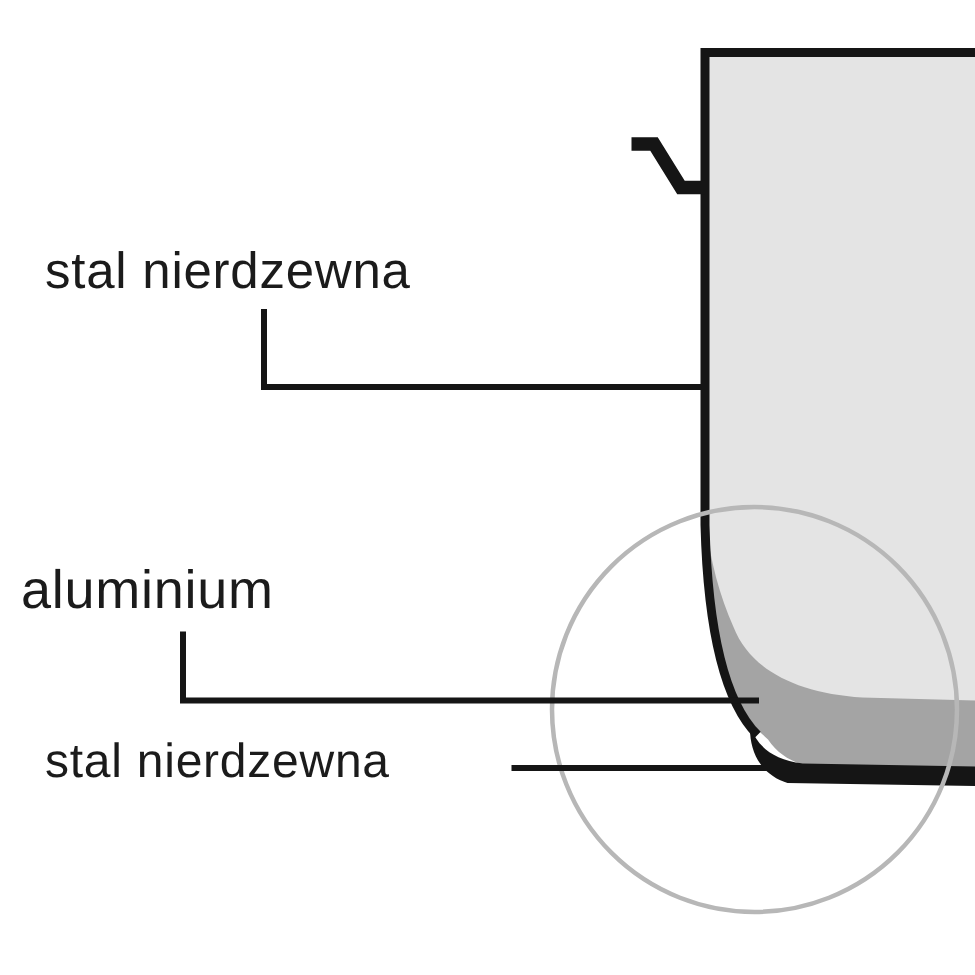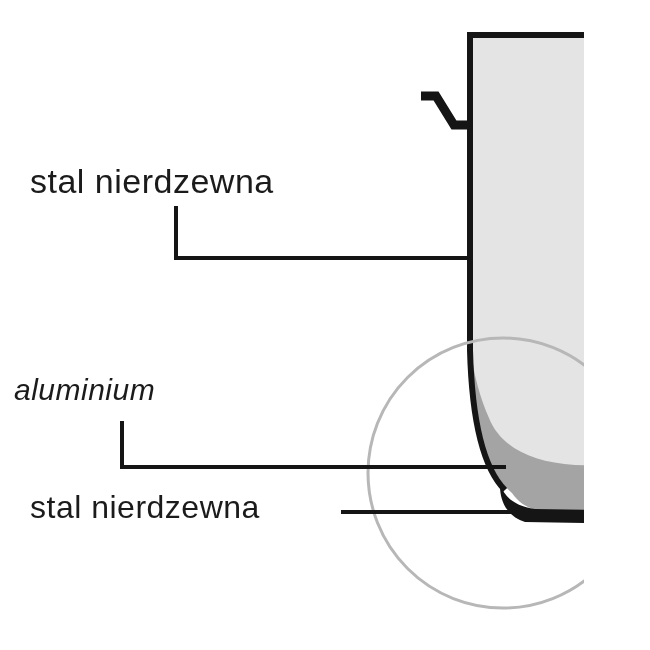--- a/index.html
+++ b/index.html
@@ -2,40 +2,40 @@
 <html><head>
 <meta charset="utf-8">
 <style>
   html, body {
     margin: 0;
     padding: 0;
     background: #ffffff;
   }
   .stage {
     position: relative;
-    width: 584px;
+    width: 650px;
     height: 650px;
     background: #ffffff;
     overflow: hidden;
     font-family: "Liberation Sans", sans-serif;
   }
   .stage svg {
     position: absolute;
     left: 0;
     top: 0;
   }
   .label {
     position: absolute;
     color: #1b1b1b;
     line-height: 1;
     white-space: nowrap;
     letter-spacing: 0.5px;
   }
   .label-body   { left: 30px;  top: 164px; font-size: 34px; }
-  .label-core   { left: 14px;  top: 375px; font-size: 30px; font-style: italic; }
+  .label-core   { left: 14px;  top: 375px; font-size: 36px; }
   .label-bottom { left: 30px;  top: 491px; font-size: 32px; }
 </style>
 </head>
 <body>
 
 <div class="stage">
 
   <svg width="650" height="650" viewBox="0 0 650 650">
 
     <path d="M471,355 C474,430 488,472 512,493 C520,505 532,510 545,512 L650,518 L650,430 L520,400 Z" fill="#a4a4a4"></path>

